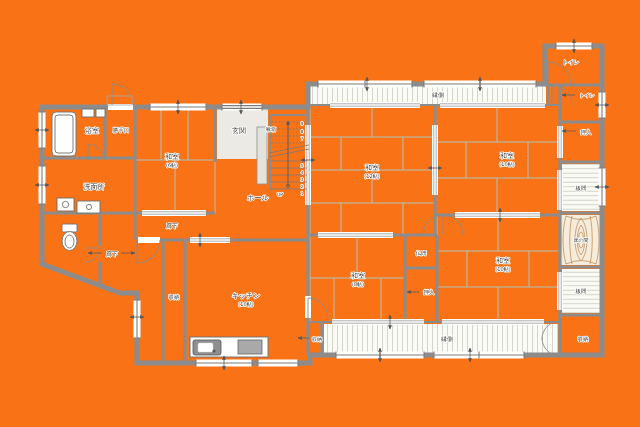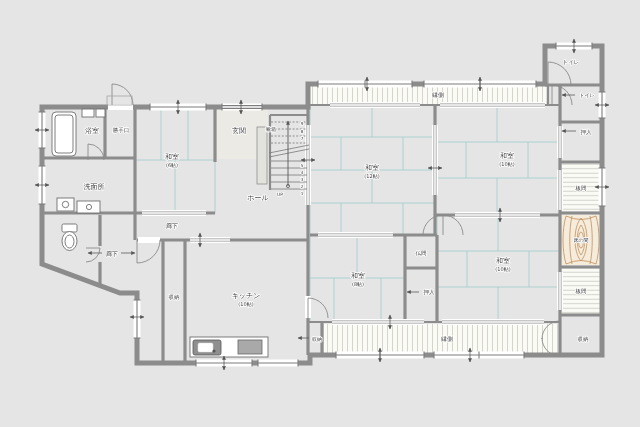--- a/index.html
+++ b/index.html
@@ -1,16 +1,16 @@
 <!DOCTYPE html>
 <html><head>
 <meta charset="utf-8">
 <style>
   html,body{margin:0;padding:0;background:#ffffff;}
-  .stage{width:640px;height:427px;background:#e5e5e5;position:relative;overflow:hidden;}
+  .stage{width:640px;height:427px;background:#f97316;position:relative;overflow:hidden;}
   svg{display:block;}
   .lbl{font-family:"DejaVu Sans","Liberation Sans",sans-serif;fill:#3c3c3c;
        paint-order:stroke;stroke:#ffffff;stroke-width:1.6px;stroke-linejoin:round;
        text-anchor:middle;}
   .s7{font-size:7px;} .s6{font-size:6px;} .s55{font-size:5.5px;}
   .s5{font-size:5px;} .s45{font-size:4.5px;} .s42{font-size:4.2px;}
   .wall{stroke:#8c8c8c;fill:none;}
   .wext{stroke-width:5;} .wint{stroke-width:3.2;} .wthin{stroke-width:2.2;}
   .tat{stroke:#a5cdcc;stroke-width:0.9;fill:none;}
   .fix{stroke:#6f6f6f;stroke-width:0.9;fill:#ffffff;}

